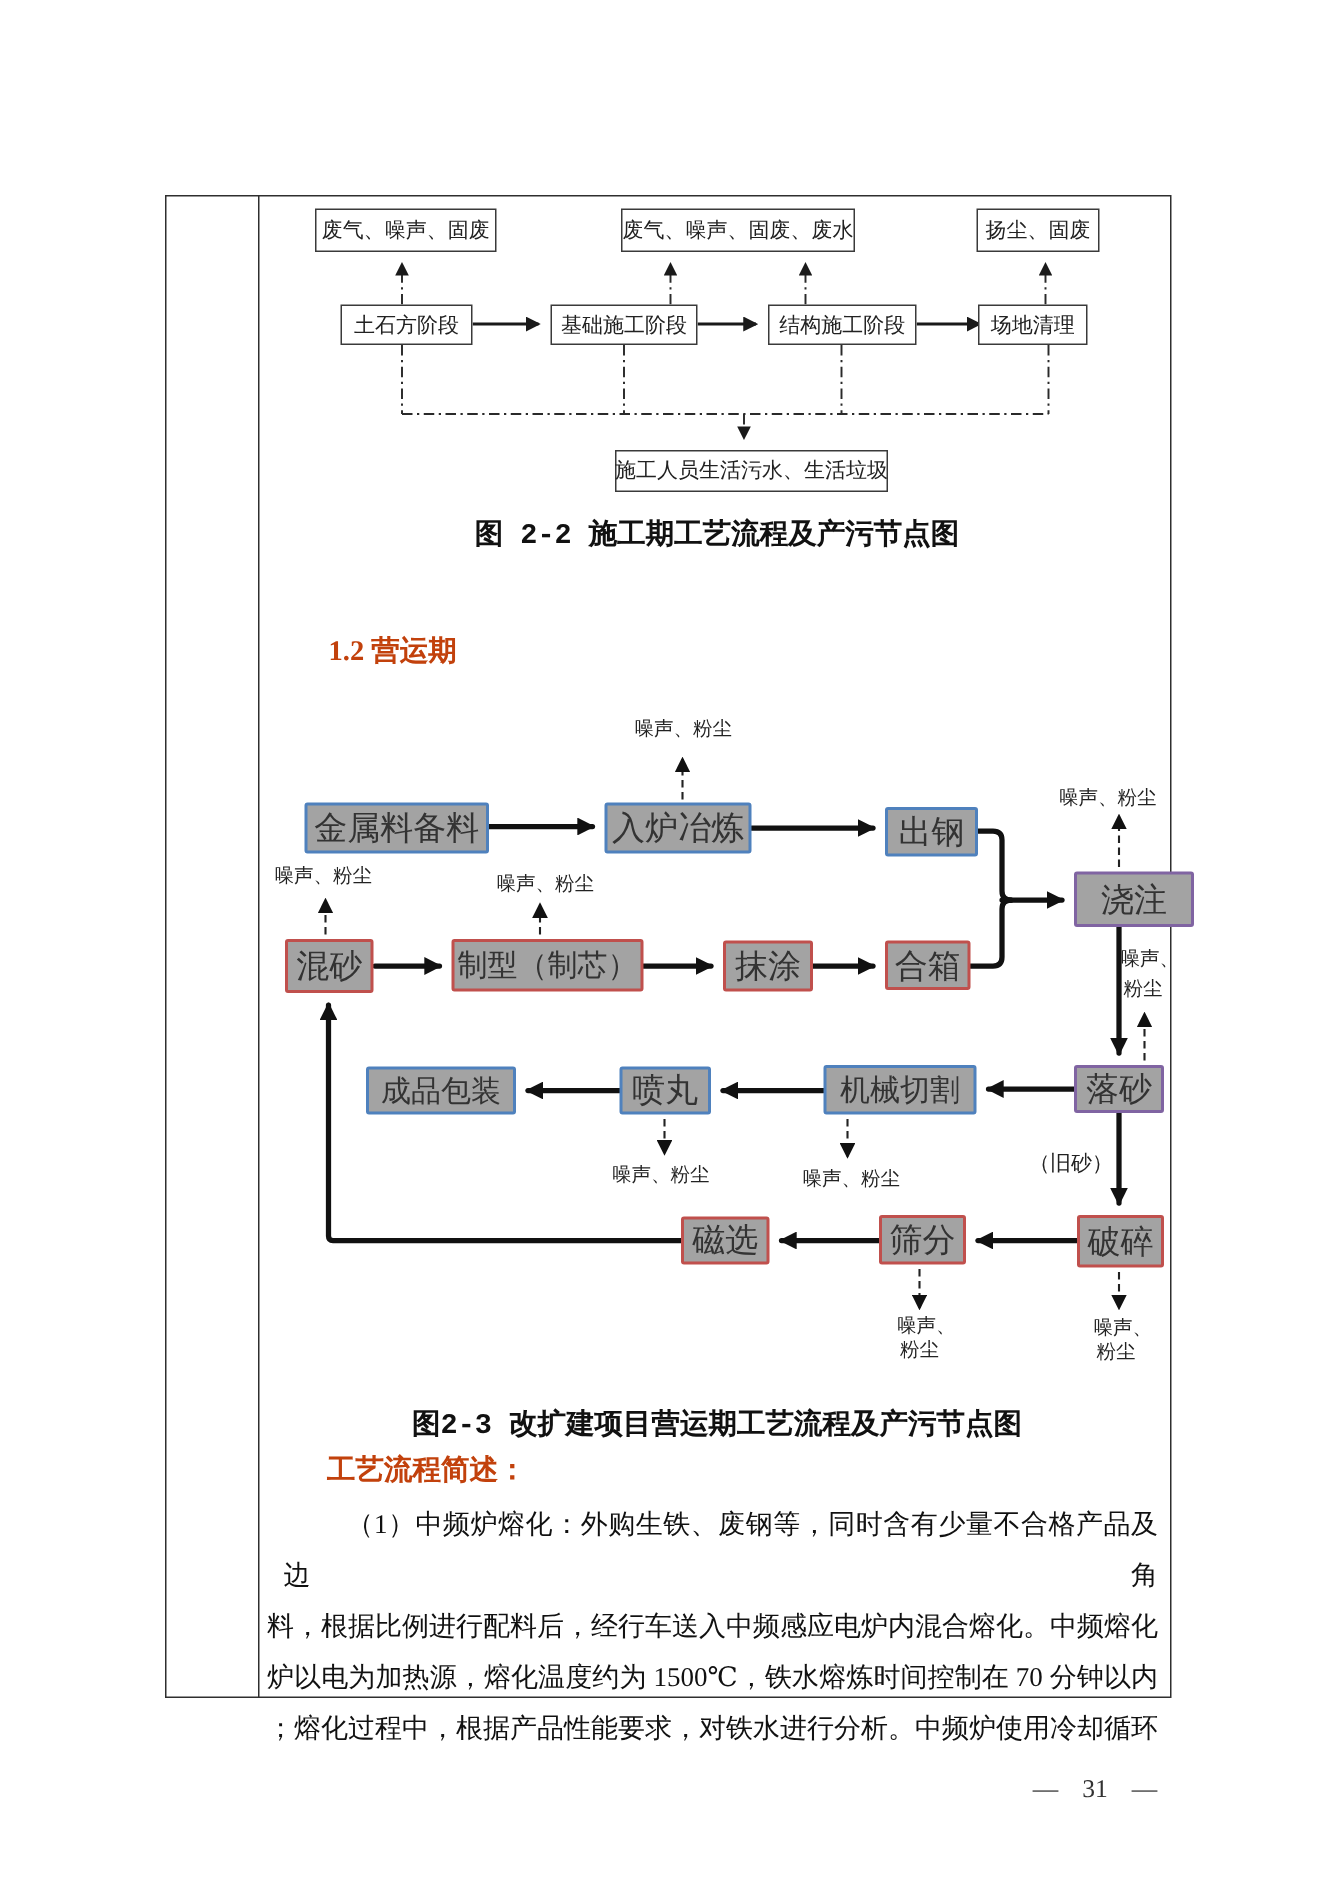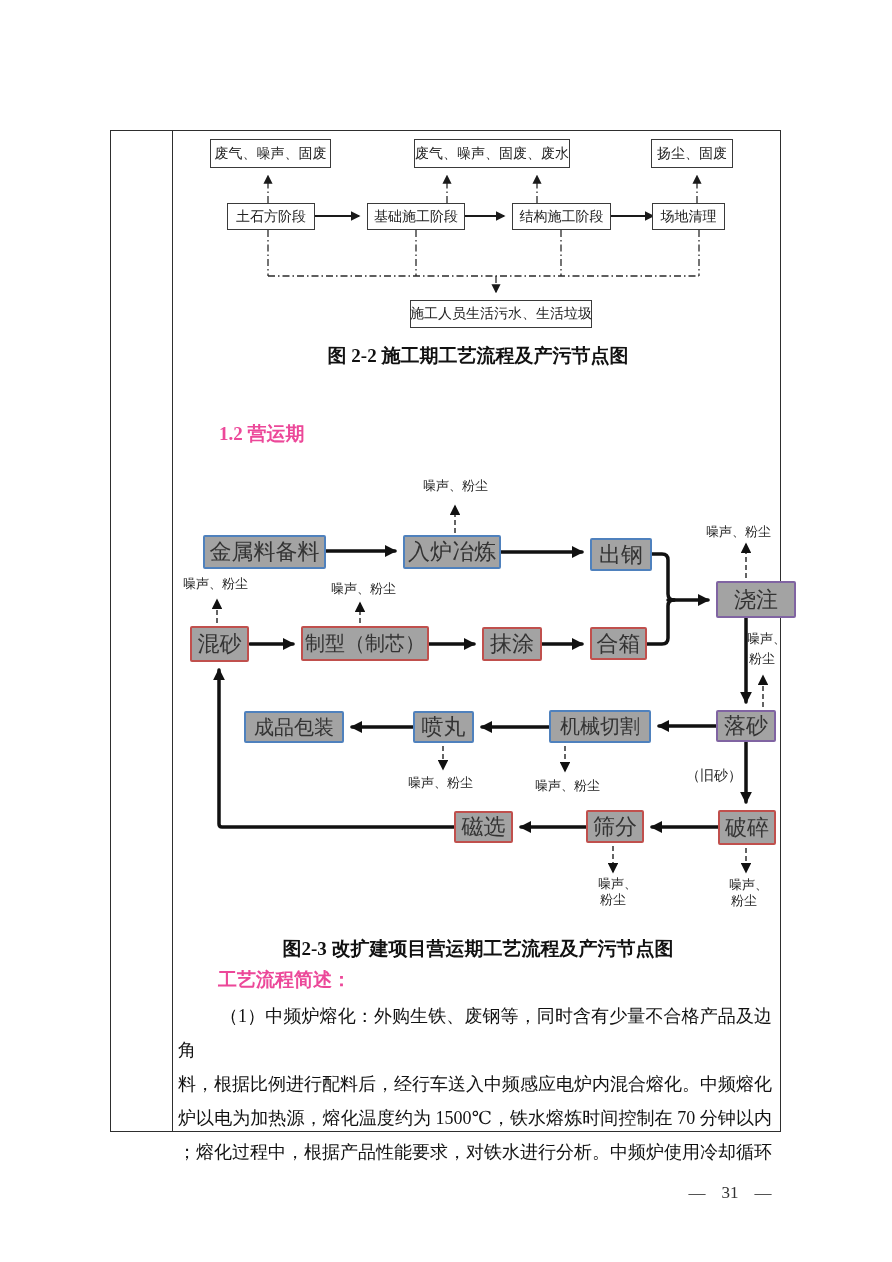--- a/index.html
+++ b/index.html
@@ -18,26 +18,26 @@
   .d2box{position:absolute;background:#a3a3a3;border:2.4px solid #888;border-radius:2px;
          box-sizing:border-box;display:flex;align-items:center;justify-content:center;
          font-size:22px;white-space:nowrap;color:#333;}
   .d2box.fit{font-size:20px;}
   .d2box.blue{border-color:var(--c-blue,#4f81bd);}
   .d2box.red{border-color:var(--c-red,#c0504d);}
   .d2box.purple{border-color:var(--c-purple,#8064a2);}
   .dlabel{position:absolute;font-size:13px;white-space:nowrap;color:#222;}
   .dlabel.md{font-size:14px;margin-top:10px;}
   .cap{position:absolute;left:172px;width:612px;text-align:center;font-weight:700;
-       font-size:19px;color:#111;}
-  .h2{position:absolute;font-weight:700;font-size:19px;color:#ec4899;white-space:nowrap;}
+       font-size:19px;color:#111;font-family:Liberation Mono, monospace;}
+  .h2{position:absolute;font-weight:700;font-size:19px;color:#c2410c;white-space:nowrap;}
   .para{position:absolute;left:178px;top:999px;width:594px;font-size:18px;
         line-height:34px;color:#111;}
   .pline{text-align:justify;text-align-last:justify;}
-  .pline.indent{text-indent:42px;}
+  .pline.indent{text-indent:42px;margin-left:11px;}
   .pagenum{position:absolute;left:655px;top:1183px;width:150px;display:flex;
            justify-content:center;gap:16px;font-size:17px;color:#333;}
 </style>
 </head>
 <body>
 
 <div class="page">
 
   <div class="frame"></div>
   <div class="divider"></div>

